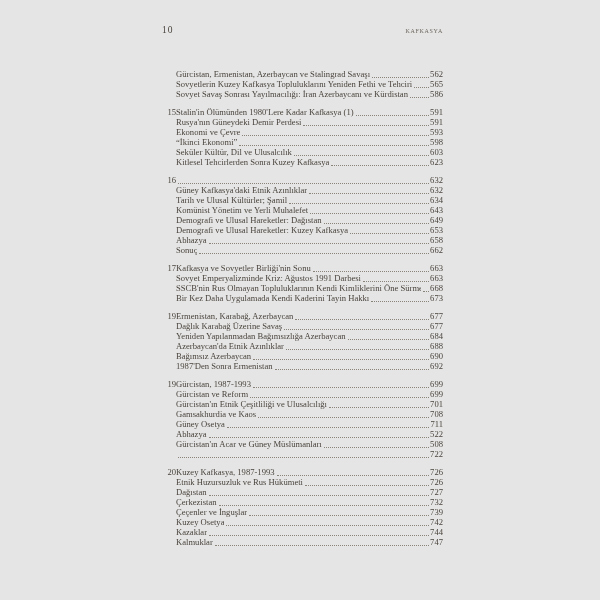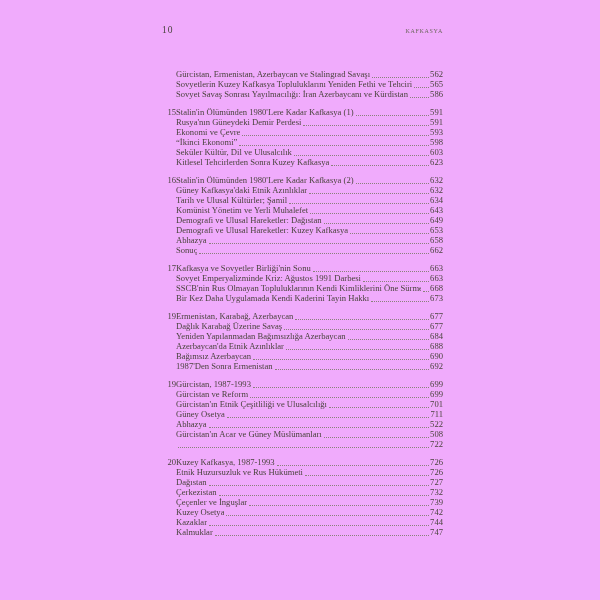--- a/index.html
+++ b/index.html
@@ -7,21 +7,21 @@
     padding: 0;
     width: 600px;
     height: 600px;
     background: #fdfcfa;
     font-family: "Liberation Serif", "DejaVu Serif", serif;
     overflow: hidden;
   }
   .sheet {
     position: absolute;
     inset: 0;
-    background: #f0abfc;
+    background: #e5e5e5;
   }
   .pagenum {
     position: absolute;
     left: 162px;
     top: 25px;
     font-size: 9.5px;
     letter-spacing: 1px;
     color: #4a443d;
   }
   .runhead {
@@ -121,21 +121,20 @@
         </div>
         <div class="row sub">
           <span class="t">Kitlesel Tehcirlerden Sonra Kuzey Kafkasya</span>
           <span class="dots"></span>
           <span class="pg">623</span>
         </div>
       </div>
       <div class="group">
         <div class="row head">
           <span class="num">16</span>
-          <span class="t">Stalin'in Ölümünden 1980'Lere Kadar Kafkasya (2)</span>
           <span class="dots"></span>
           <span class="pg">632</span>
         </div>
         <div class="row sub">
           <span class="t">Güney Kafkasya'daki Etnik Azınlıklar</span>
           <span class="dots"></span>
           <span class="pg">632</span>
         </div>
         <div class="row sub">
           <span class="t">Tarih ve Ulusal Kültürler; Şamil</span>
@@ -233,20 +232,25 @@
         </div>
         <div class="row sub">
           <span class="t">Gürcistan ve Reform</span>
           <span class="dots"></span>
           <span class="pg">699</span>
         </div>
         <div class="row sub">
           <span class="t">Gürcistan'ın Etnik Çeşitliliği ve Ulusalcılığı</span>
           <span class="dots"></span>
           <span class="pg">701</span>
+        </div>
+        <div class="row sub">
+          <span class="t">Gamsakhurdia ve Kaos</span>
+          <span class="dots"></span>
+          <span class="pg">708</span>
         </div>
         <div class="row sub">
           <span class="t">Güney Osetya</span>
           <span class="dots"></span>
           <span class="pg">711</span>
         </div>
         <div class="row sub">
           <span class="t">Abhazya</span>
           <span class="dots"></span>
           <span class="pg">522</span>

